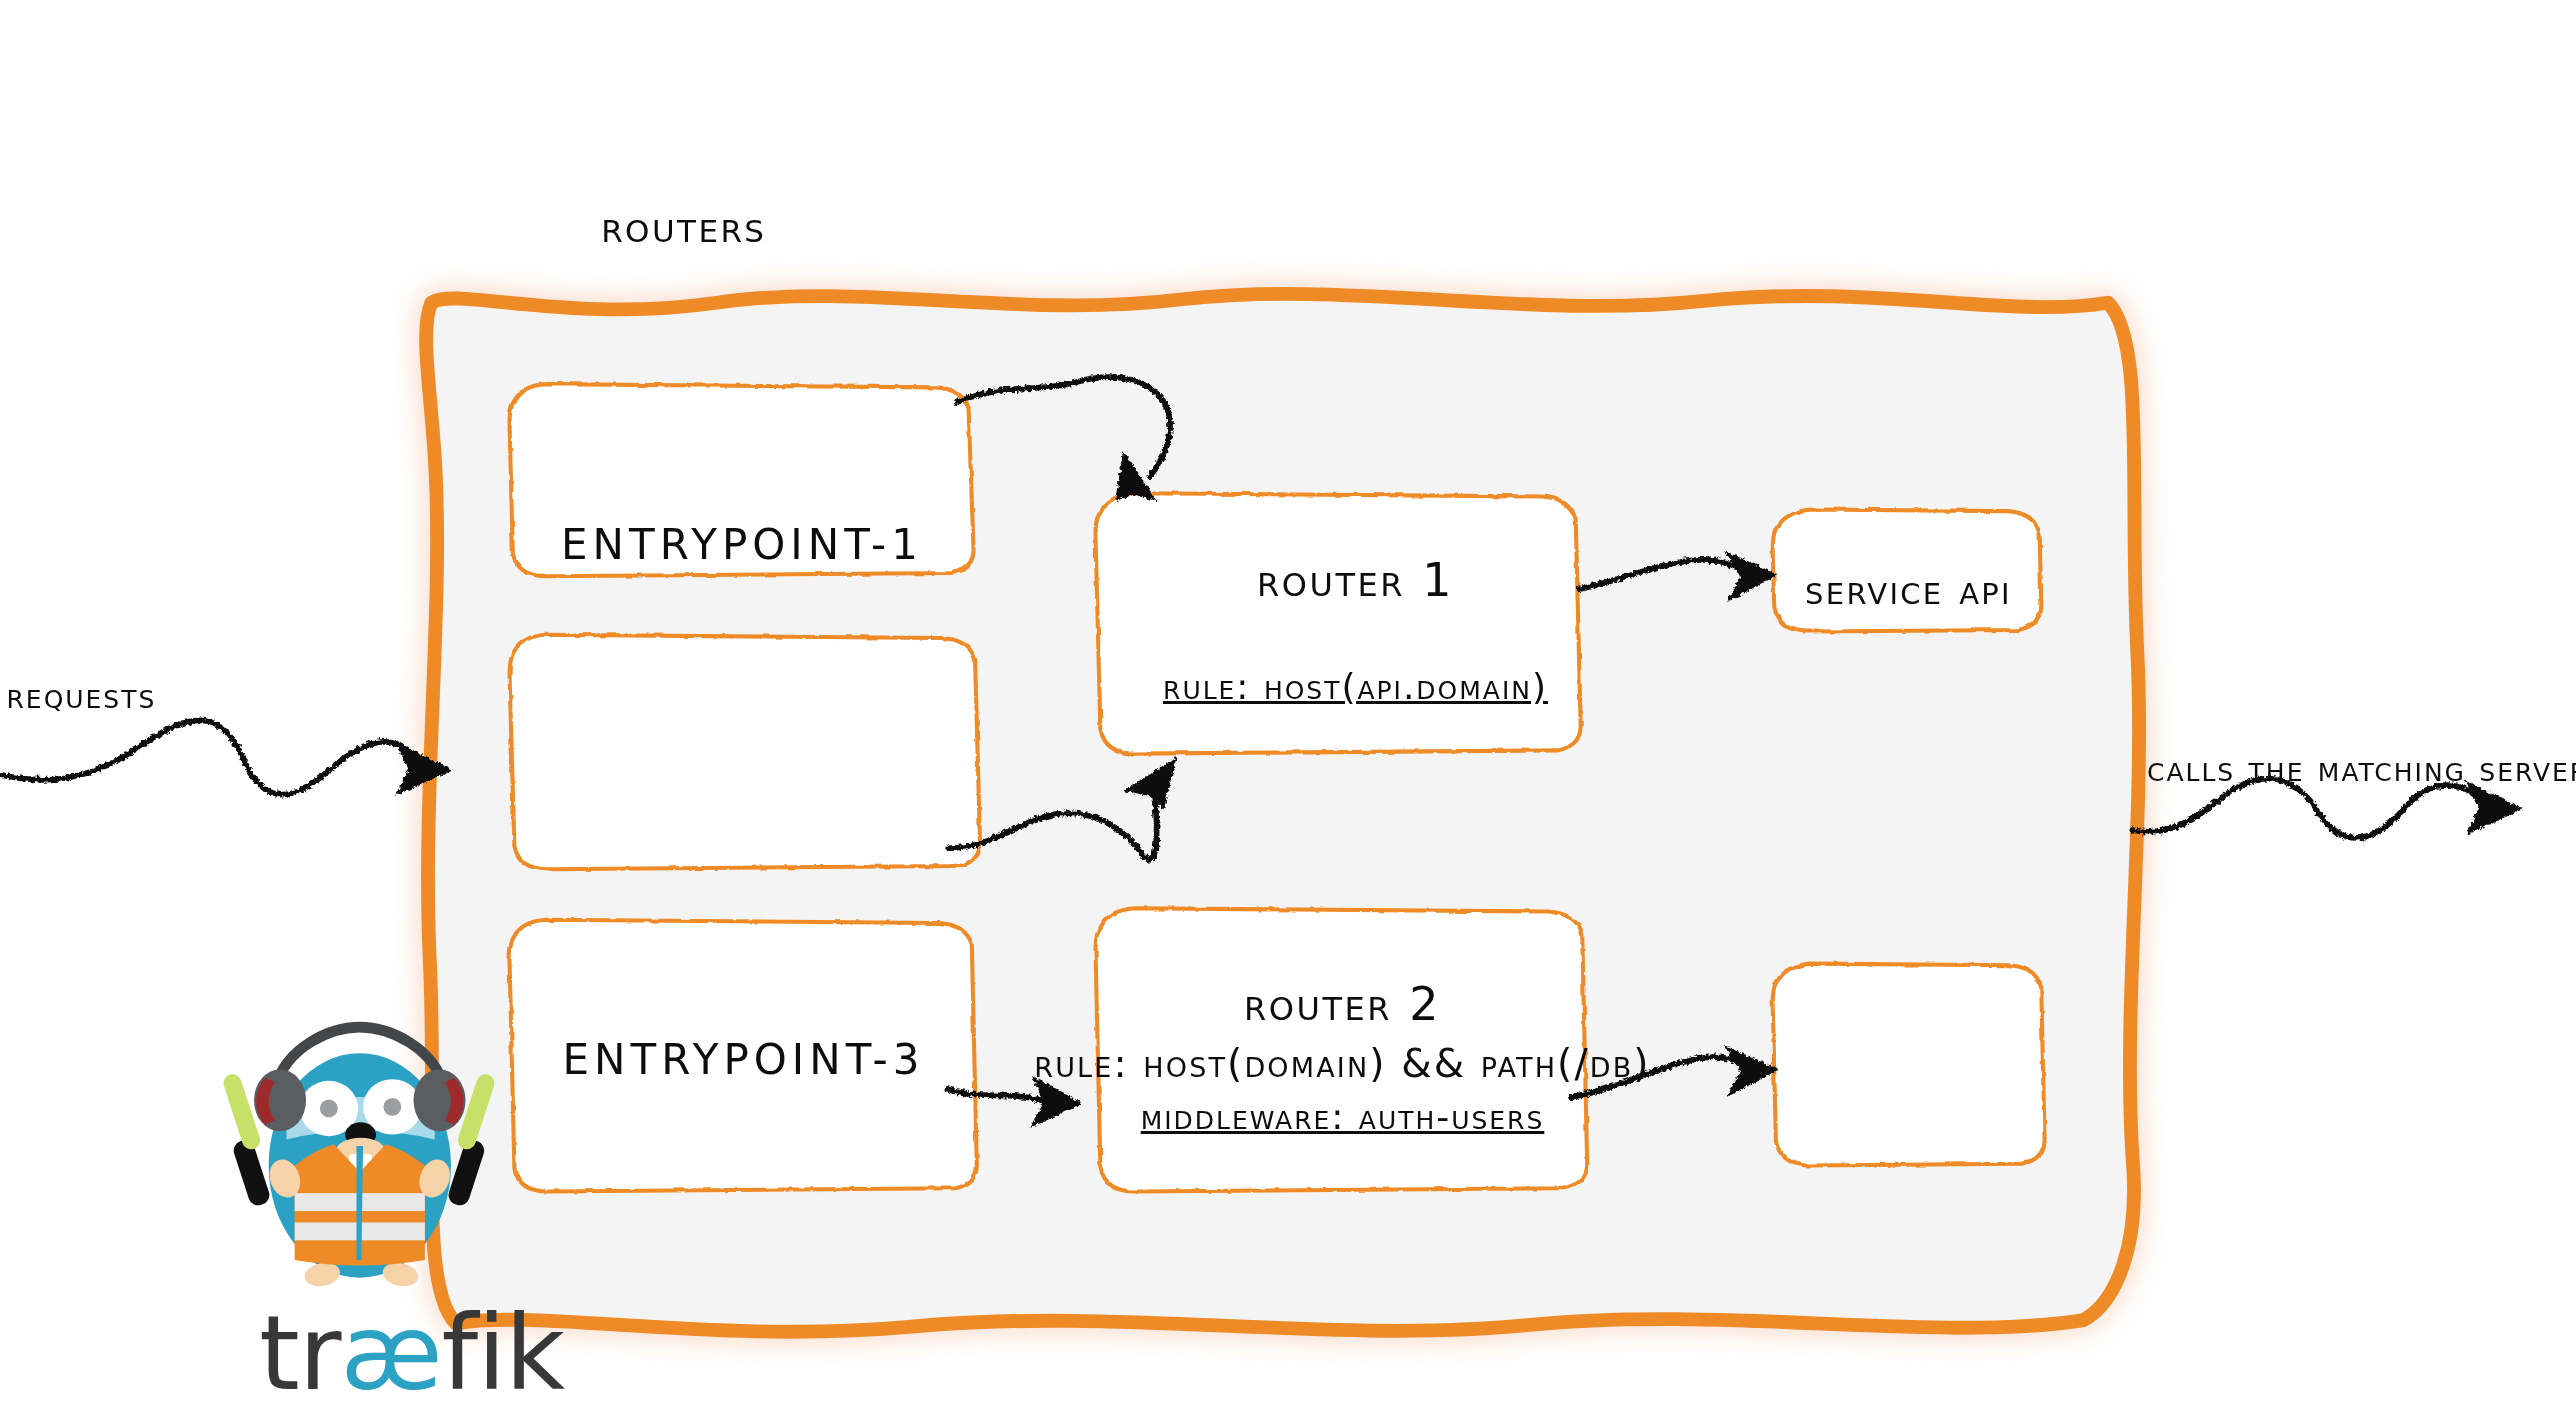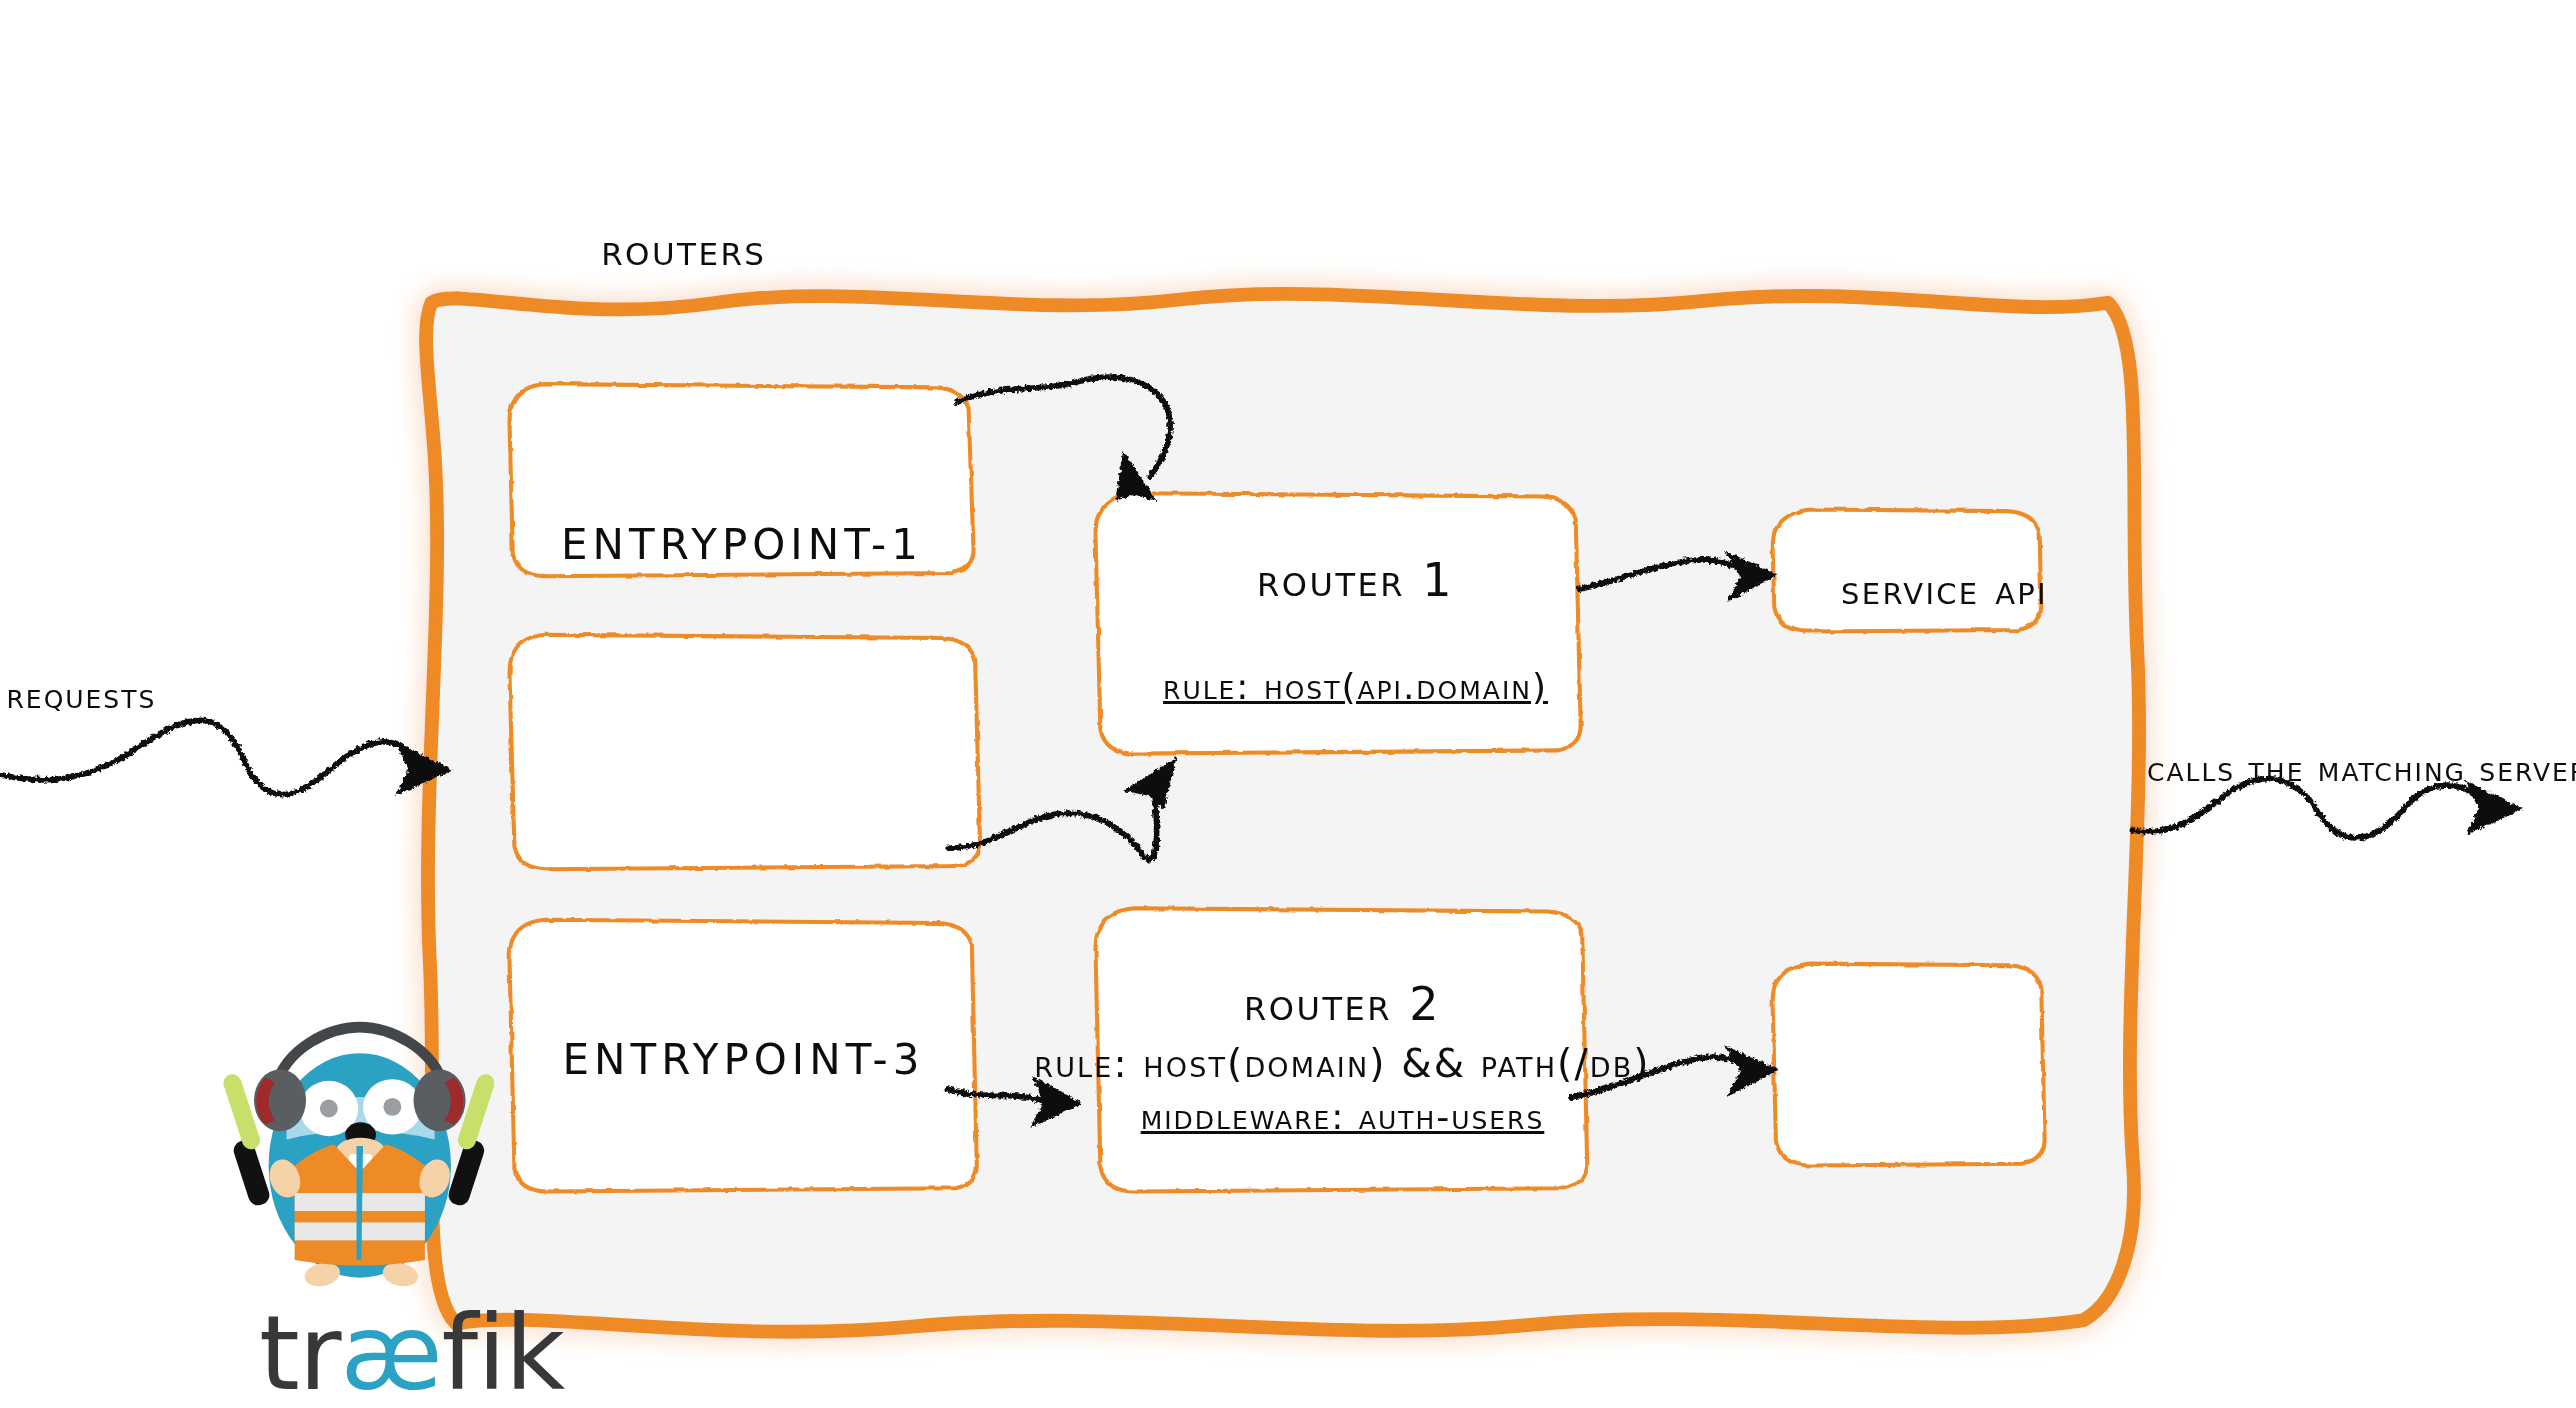--- a/index.html
+++ b/index.html
@@ -17,21 +17,21 @@
     color:#0d0d0d;
     font-weight:500;
     letter-spacing:.055em;
     white-space:pre;
     line-height:1.12;
   }
   .sc{font-variant:small-caps;text-transform:lowercase;}
   .txt{position:absolute;}
 
   #diagram-title{left:0;top:153px;width:2576px;text-align:center;font-size:44px;}
-  #diagram-title .inner{display:inline-block;transform:translateX(-637px);margin-top:23px;}
+  #diagram-title .inner{display:inline-block;transform:translateX(-637px);}
 
   .ep-label{font-size:42px;letter-spacing:.12em;text-transform:uppercase;}
   .router-title{font-size:46px;}
   .router-line{font-size:36px;text-decoration:underline;}
   .router-line-sm{font-size:39px;}
   .svc-label{font-size:42px;}
   .edge-label{font-size:36px;}
 
   .boxtext{
     position:absolute;display:flex;flex-direction:column;
@@ -188,21 +188,21 @@
     <div class="hand sc router-title">Router 1</div>
     <div class="hand sc router-line">rule: Host(api.domain)</div>
   </div>
 
   <div class="boxtext" style="left:1100px;top:928px;width:485px;height:260px;gap:11.4px;">
     <div class="hand sc router-title">Router 2</div>
     <div class="hand sc router-line-sm">rule: Host(domain) &amp;&amp; Path(/db)</div>
     <div class="hand sc router-line">Middleware: auth-users</div>
   </div>
 
-  <div class="boxtext" style="left:1776px;top:529px;width:265px;height:122px;padding-left:36px;">
+  <div class="boxtext" style="left:1776px;top:529px;width:265px;height:122px;">
     <div class="hand sc svc-label">Service API</div>
   </div>
 
 
   <div class="txt hand sc edge-label" style="left:6.5px;top:676px;">Requests</div>
 
   <div class="txt hand sc edge-label" style="left:2147px;top:749px;">Calls the matching server</div>
 
   <svg class="layer" viewBox="0 0 3165 1730">
     <g>

